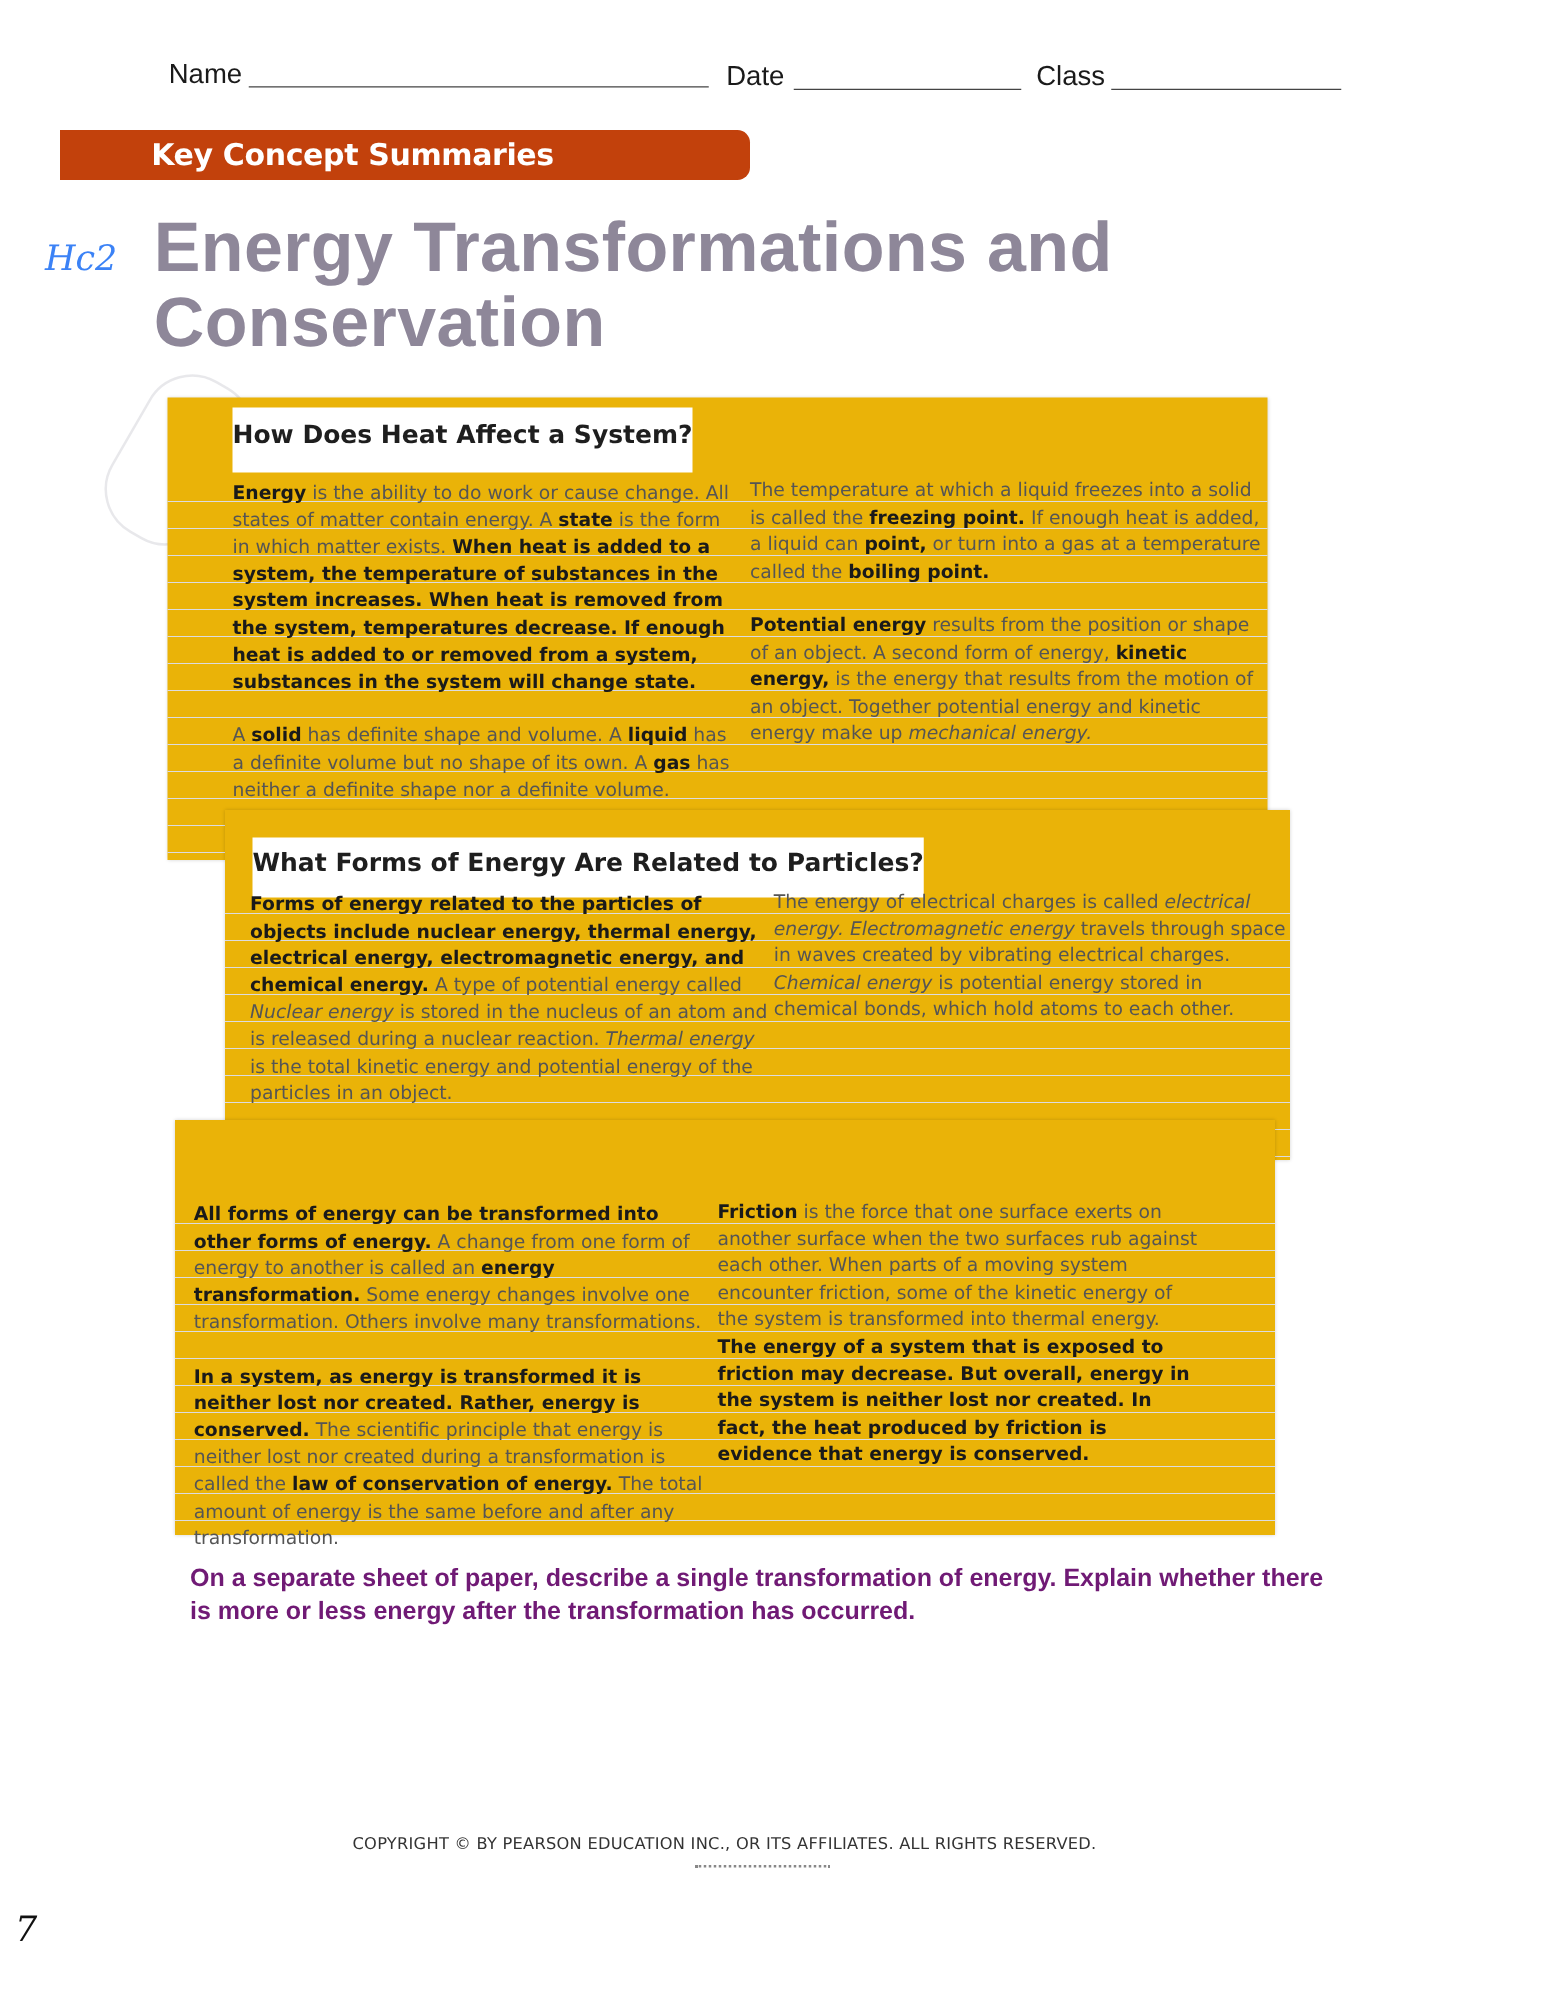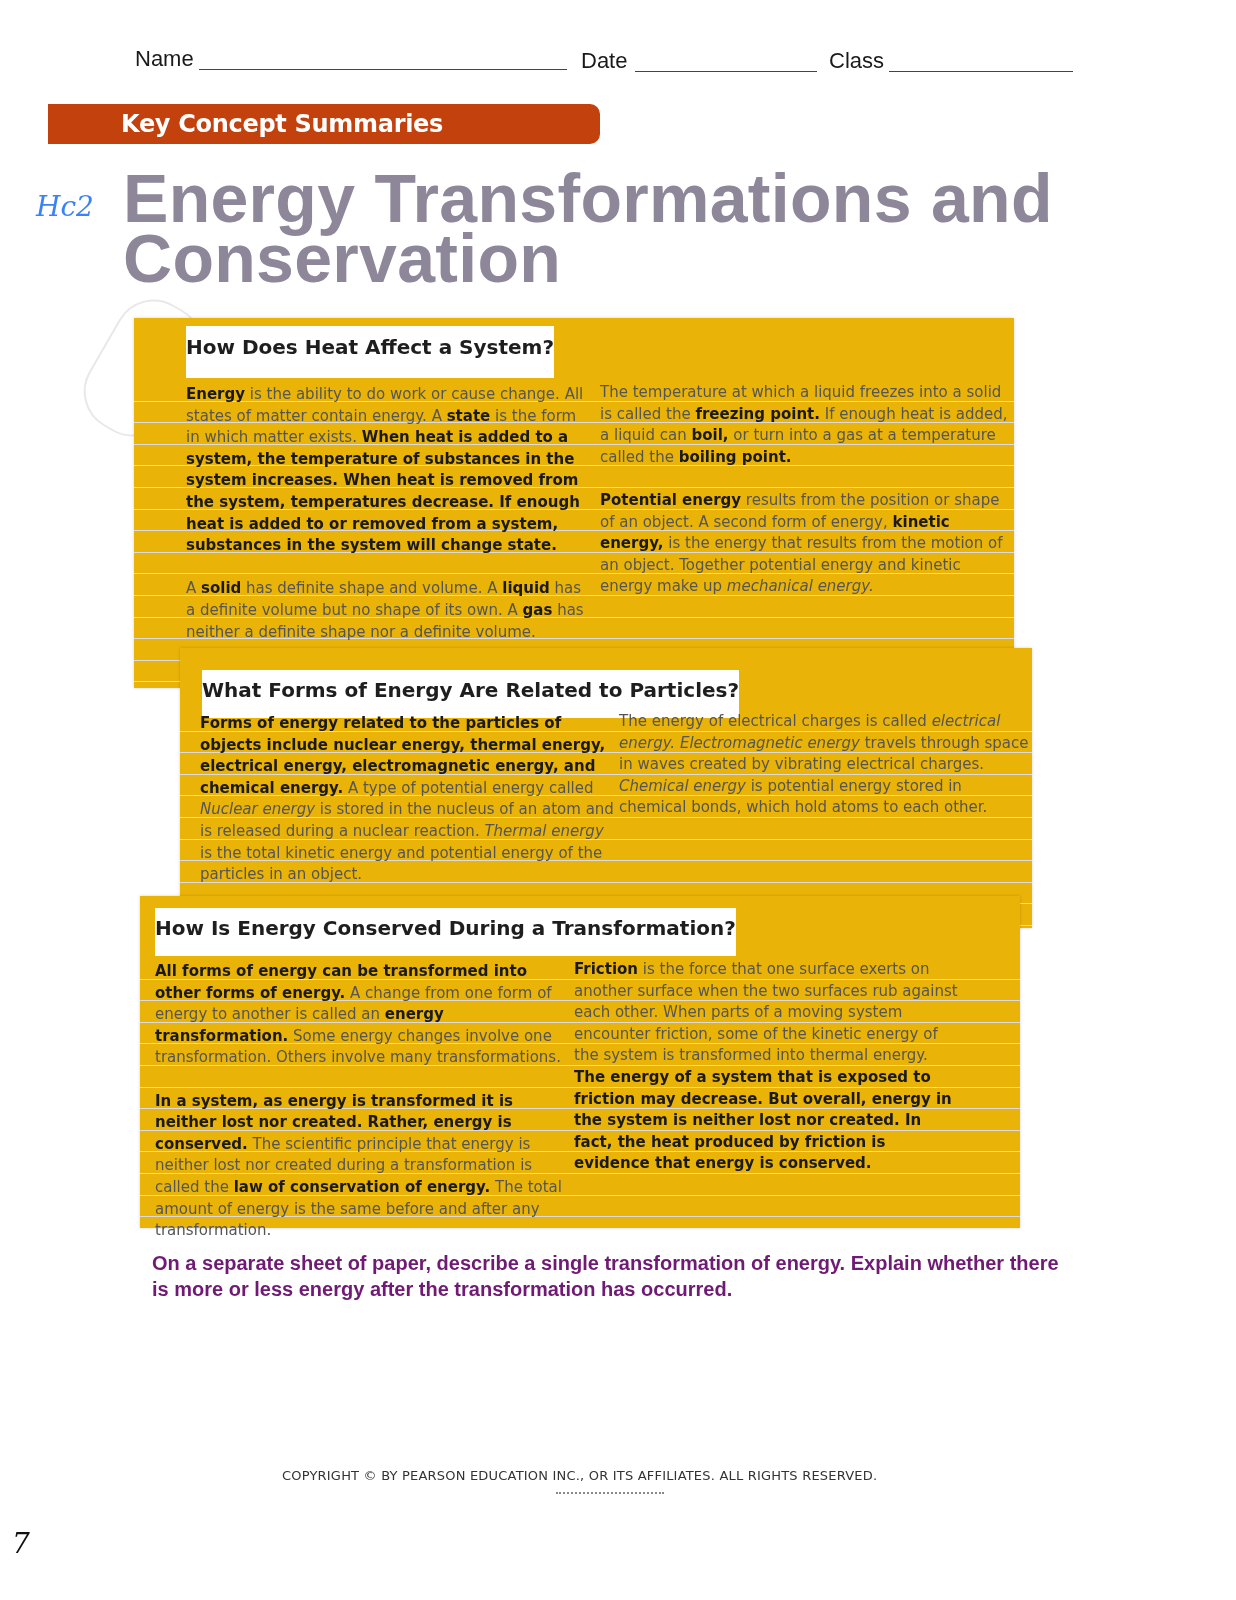--- a/index.html
+++ b/index.html
@@ -7,21 +7,21 @@
   body { position: relative; font-family: "DejaVu Sans", sans-serif; color: #222; }
 
   .header-line { position: absolute; top: 46px; left: 135px; font-family: "Liberation Sans", sans-serif; font-size: 22px; color: #1a1a1a; }
   .header-line .lbl { position: absolute; white-space: nowrap; }
   .header-line .blank { position: absolute; border-bottom: 1.5px solid #444; height: 22px; }
 
   .kcs-banner { position: absolute; left: 48px; top: 104px; width: 552px; height: 40px; background: #c2410c; border-radius: 0 10px 10px 0; color: #ffffff; font-family: "DejaVu Sans", sans-serif; font-size: 24px; font-weight: bold; padding-left: 73px; line-height: 40px; letter-spacing: -0.3px; }
 
   .handwritten { position: absolute; left: 36px; top: 190px; font-family: "DejaVu Serif", serif; font-style: italic; font-size: 28px; color: #3b82f6; }
 
-  .main-title { position: absolute; left: 123px; top: 168px; font-family: "Liberation Sans", sans-serif; font-weight: bold; font-size: 68px; line-height: 60px; color: #8e8799; letter-spacing: 0.3px; }
+  .main-title { position: absolute; left: 123px; top: 168px; font-family: "Liberation Sans", sans-serif; font-weight: bold; font-size: 56px; line-height: 60px; color: #8e8799; letter-spacing: 0.3px; }
 
   .card { position: absolute; background: #eab308; box-shadow: 0 0 3px rgba(0,0,0,0.18); }
   .card .ruled { position: absolute; left: 0; right: 0; top: 0; bottom: 0; background-image: repeating-linear-gradient(to bottom, transparent 0, transparent 20.6px, #dcdce0 20.6px, #dcdce0 21.6px); }
   .card-title { position: absolute; font-size: 20px; font-weight: bold; color: #1e1e1e; background: #fff; }
   .col { position: absolute; font-size: 15px; line-height: 21.6px; color: #555; }
   .col b { color: #1a1a1a; font-weight: bold; }
   .col i { font-style: italic; }
   .para-gap { height: 21.6px; }
 
   .paperclip { position: absolute; left: 98px; top: 298px; width: 90px; height: 140px; border: 2px solid #e2e2e6; border-radius: 40px; transform: rotate(30deg); opacity: 0.8; }
@@ -58,40 +58,39 @@
 
 <div class="card" style="left:134px;top:318px;width:880px;height:370px;">
   <div class="ruled" style="top:62px;"></div>
   <div class="card-title" style="left:52px;top:8px;height:52px;line-height:42px;">How Does Heat Affect a System?</div>
   <div class="col" style="left:52px;top:66px;width:405px;">
       <p><b>Energy</b><span> is the ability to do work or cause change. All states of matter contain energy. A </span><b>state</b><span> is the form in which matter exists. </span><b>When heat is added to a system, the temperature of substances in the system increases. When heat is removed from the system, temperatures decrease. If enough heat is added to or removed from a system, substances in the system will change state.</b></p>
       <div class="para-gap"></div>
       <p><span>A </span><b>solid</b><span> has definite shape and volume. A </span><b>liquid</b><span> has a definite volume but no shape of its own. A </span><b>gas</b><span> has neither a definite shape nor a definite volume.</span></p>
     </div>
   <div class="col" style="left:466px;top:64px;width:410px;">
-      <p><span>The temperature at which a liquid freezes into a solid is called the </span><b>freezing point.</b><span> If enough heat is added, a liquid can </span><b>boil,</b><span> or turn into a gas at a temperature called the </span><b>boiling point.</b></p>
+      <p><span>The temperature at which a liquid freezes into a solid is called the </span><b>freezing point.</b><span> If enough heat is added, a liquid can </span><b>point,</b><span> or turn into a gas at a temperature called the </span><b>boiling point.</b></p>
       <div class="para-gap"></div>
       <p><b>Potential energy</b><span> results from the position or shape of an object. A second form of energy, </span><b>kinetic energy,</b><span> is the energy that results from the motion of an object. Together potential energy and kinetic energy make up </span><i>mechanical energy.</i></p>
     </div>
 </div>
 
 <div class="card" style="left:180px;top:648px;width:852px;height:280px;">
   <div class="ruled" style="top:62px;"></div>
   <div class="card-title" style="left:22px;top:22px;height:48px;line-height:40px;">What Forms of Energy Are Related to Particles?</div>
   <div class="col" style="left:20px;top:65px;width:415px;">
       <p><b>Forms of energy related to the particles of objects include nuclear energy, thermal energy, electrical energy, electromagnetic energy, and chemical energy.</b><span> A type of potential energy called </span><i>Nuclear energy</i><span> is stored in the nucleus of an atom and is released during a nuclear reaction. </span><i>Thermal energy</i><span> is the total kinetic energy and potential energy of the particles in an object.</span></p>
     </div>
   <div class="col" style="left:439px;top:63px;width:410px;">
       <p><span>The energy of electrical charges is called </span><i>electrical energy.</i><span> </span><i>Electromagnetic energy</i><span> travels through space in waves created by vibrating electrical charges. </span><i>Chemical energy</i><span> is potential energy stored in chemical bonds, which hold atoms to each other.</span></p>
     </div>
 </div>
 
 <div class="card" style="left:140px;top:896px;width:880px;height:332px;">
   <div class="ruled" style="top:62px;"></div>
-  <div class="card-title" style="left:15px;top:12px;height:48px;line-height:40px;">How Is Energy Conserved During a Transformation?</div>
   <div class="col" style="left:15px;top:65px;width:410px;">
       <p><b>All forms of energy can be transformed into other forms of energy.</b><span> A change from one form of energy to another is called an </span><b>energy transformation.</b><span> Some energy changes involve one transformation. Others involve many transformations.</span></p>
       <div class="para-gap"></div>
       <p><b>In a system, as energy is transformed it is neither lost nor created. Rather, energy is conserved.</b><span> The scientific principle that energy is neither lost nor created during a transformation is called the </span><b>law of conservation of energy.</b><span> The total amount of energy is the same before and after any transformation.</span></p>
     </div>
   <div class="col" style="left:434px;top:63px;width:385px;">
       <p><b>Friction</b><span> is the force that one surface exerts on another surface when the two surfaces rub against each other. When parts of a moving system encounter friction, some of the kinetic energy of the system is transformed into thermal energy. </span><b>The energy of a system that is exposed to friction may decrease. But overall, energy in the system is neither lost nor created. In fact, the heat produced by friction is evidence that energy is conserved.</b></p>
     </div>
 </div>
 

